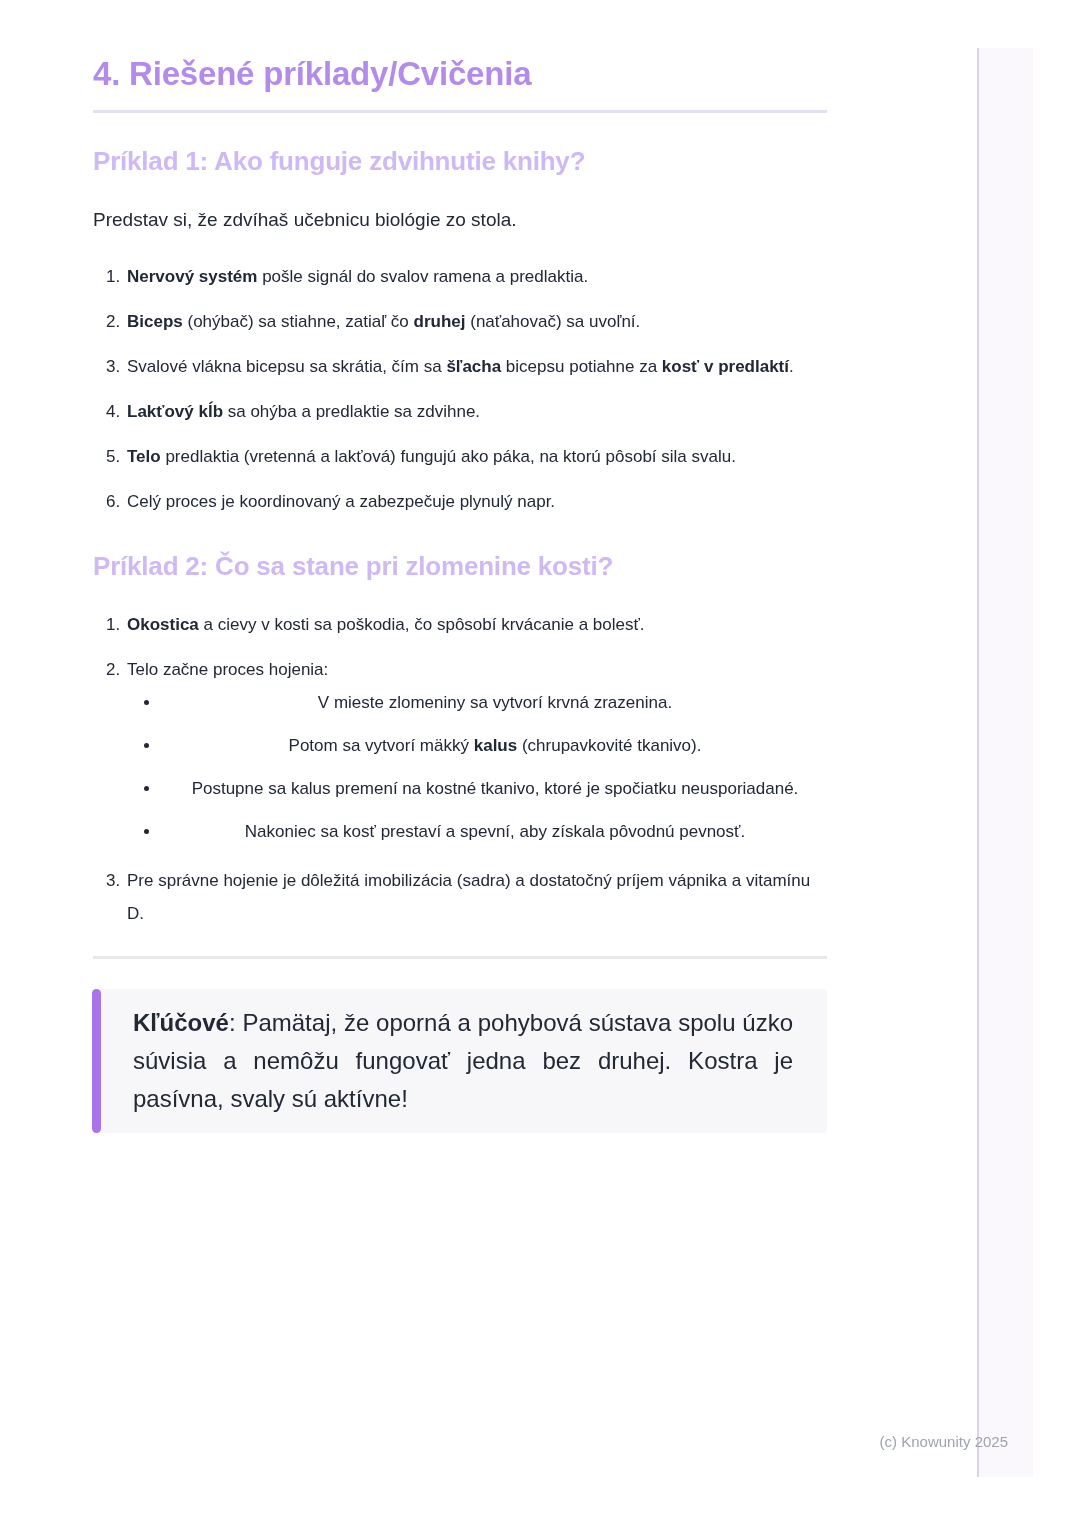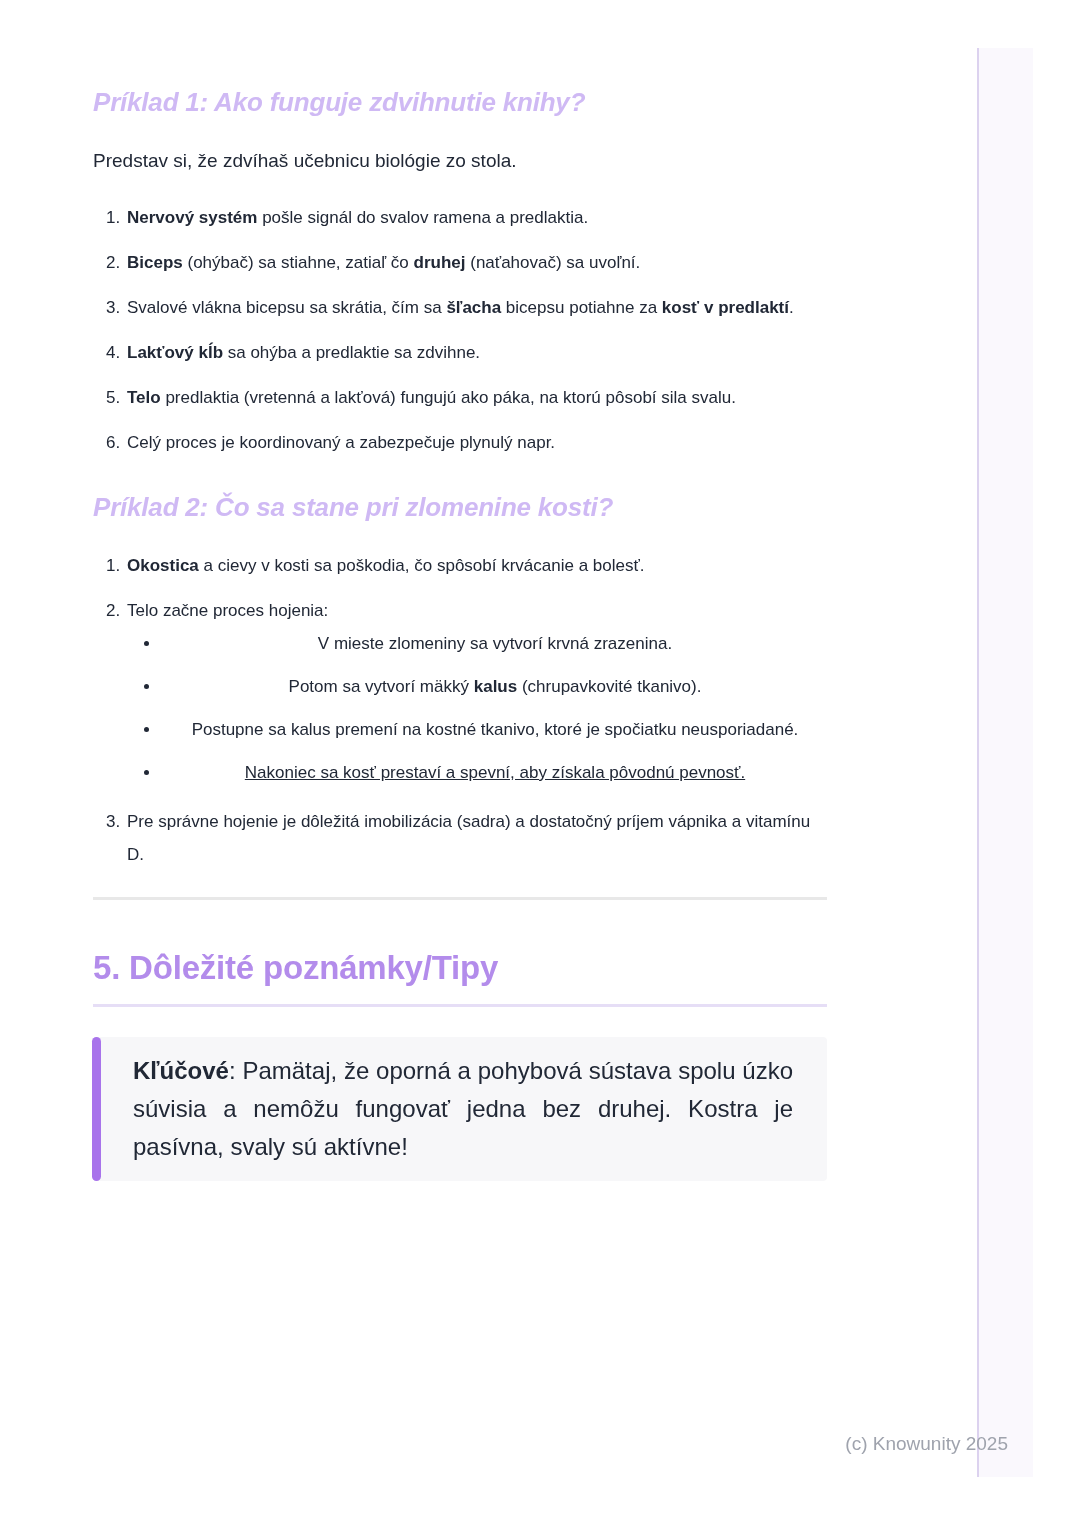--- a/index.html
+++ b/index.html
@@ -39,21 +39,20 @@
     border-bottom:3px solid var(--heading-underline);
     letter-spacing:-0.2px;
   }
   h2{
     margin:30px 0 24px 0;
     font-size:26px;
     line-height:36px;
     font-weight:bold;
     color:var(--subheading-purple);
     letter-spacing:-0.2px;
-    font-style:italic;
   }
   h1.first{margin-top:0;}
   p.intro{
     margin:0 0 24px 0;
     font-size:19px;
     line-height:33px;
   }
   ol.steps{
     margin:0;
     padding:0 0 0 32px;
@@ -68,21 +67,21 @@
   ul.bullets{
     list-style:disc;
     margin:0 0 10px 0;
     padding:0 0 0 34px;
     text-align:center;
   }
   ul.bullets > li{
     margin-bottom:10px;
     padding-left:2px;
   }
-  ul.bullets > li:last-child{margin-bottom:16px;text-decoration:underline;}
+  ul.bullets > li:last-child{margin-bottom:16px;}
   hr.divider{
     border:none;
     border-top:3px solid var(--divider-gray);
     margin:26px 0 0 0;
   }
   h1.second{margin-top:48px;}
   .callout{
     position:relative;
     margin-top:30px;
     background:var(--callout-bg);
@@ -103,32 +102,33 @@
     position:absolute;
     left:977px;top:48px;
     width:54px;height:1429px;
     background:var(--edge-fill);
     border-left:2px solid var(--edge-line);
   }
   .footer{
     position:absolute;
     top:1433px;
     right:72px;
-    font-size:19px;
+    font-size:15px;
     color:var(--footer-gray);
   }
   strong{font-weight:bold;}
 </style>
 </head>
 <body>
 
 <div class="page">
   <div class="edge-strip"></div>
 
   <div class="content">
+    <h1 class="first">4. Riešené príklady/Cvičenia</h1>
 
     <h2>Príklad 1: Ako funguje zdvihnutie knihy?</h2>
     <p class="intro">Predstav si, že zdvíhaš učebnicu biológie zo stola.</p>
     <ol class="steps">
         <li><strong>Nervový systém</strong><span> pošle signál do svalov ramena a predlaktia.</span></li>
         <li><strong>Biceps</strong><span> (ohýbač) sa stiahne, zatiaľ čo </span><strong>druhej</strong><span> (naťahovač) sa uvoľní.</span></li>
         <li><span>Svalové vlákna bicepsu sa skrátia, čím sa </span><strong>šľacha</strong><span> bicepsu potiahne za </span><strong>kosť v predlaktí</strong><span>.</span></li>
         <li><strong>Lakťový kĺb</strong><span> sa ohýba a predlaktie sa zdvihne.</span></li>
         <li><strong>Telo</strong><span> predlaktia (vretenná a lakťová) fungujú ako páka, na ktorú pôsobí sila svalu.</span></li>
         <li><span>Celý proces je koordinovaný a zabezpečuje plynulý napr.</span></li>
@@ -141,21 +141,20 @@
             <li><span>V mieste zlomeniny sa vytvorí krvná zrazenina.</span></li>
             <li><span>Potom sa vytvorí mäkký </span><strong>kalus</strong><span> (chrupavkovité tkanivo).</span></li>
             <li><span>Postupne sa kalus premení na kostné tkanivo, ktoré je spočiatku neusporiadané.</span></li>
             <li><span>Nakoniec sa kosť prestaví a spevní, aby získala pôvodnú pevnosť.</span></li>
           </ul></li>
         <li><span>Pre správne hojenie je dôležitá imobilizácia (sadra) a dostatočný príjem vápnika a vitamínu D.</span></li>
       </ol>
 
     <hr class="divider">
 
-    <h1 class="second">5. Dôležité poznámky/Tipy</h1>
 
     <div class="callout">
       <span class="callout-bar"></span>
       <span><strong>Kľúčové</strong><span>: Pamätaj, že oporná a pohybová sústava spolu úzko súvisia a nemôžu fungovať jedna bez druhej. Kostra je pasívna, svaly sú aktívne!</span></span>
     </div>
   </div>
 
   <div class="footer">(c) Knowunity 2025</div>
 </div>
 

